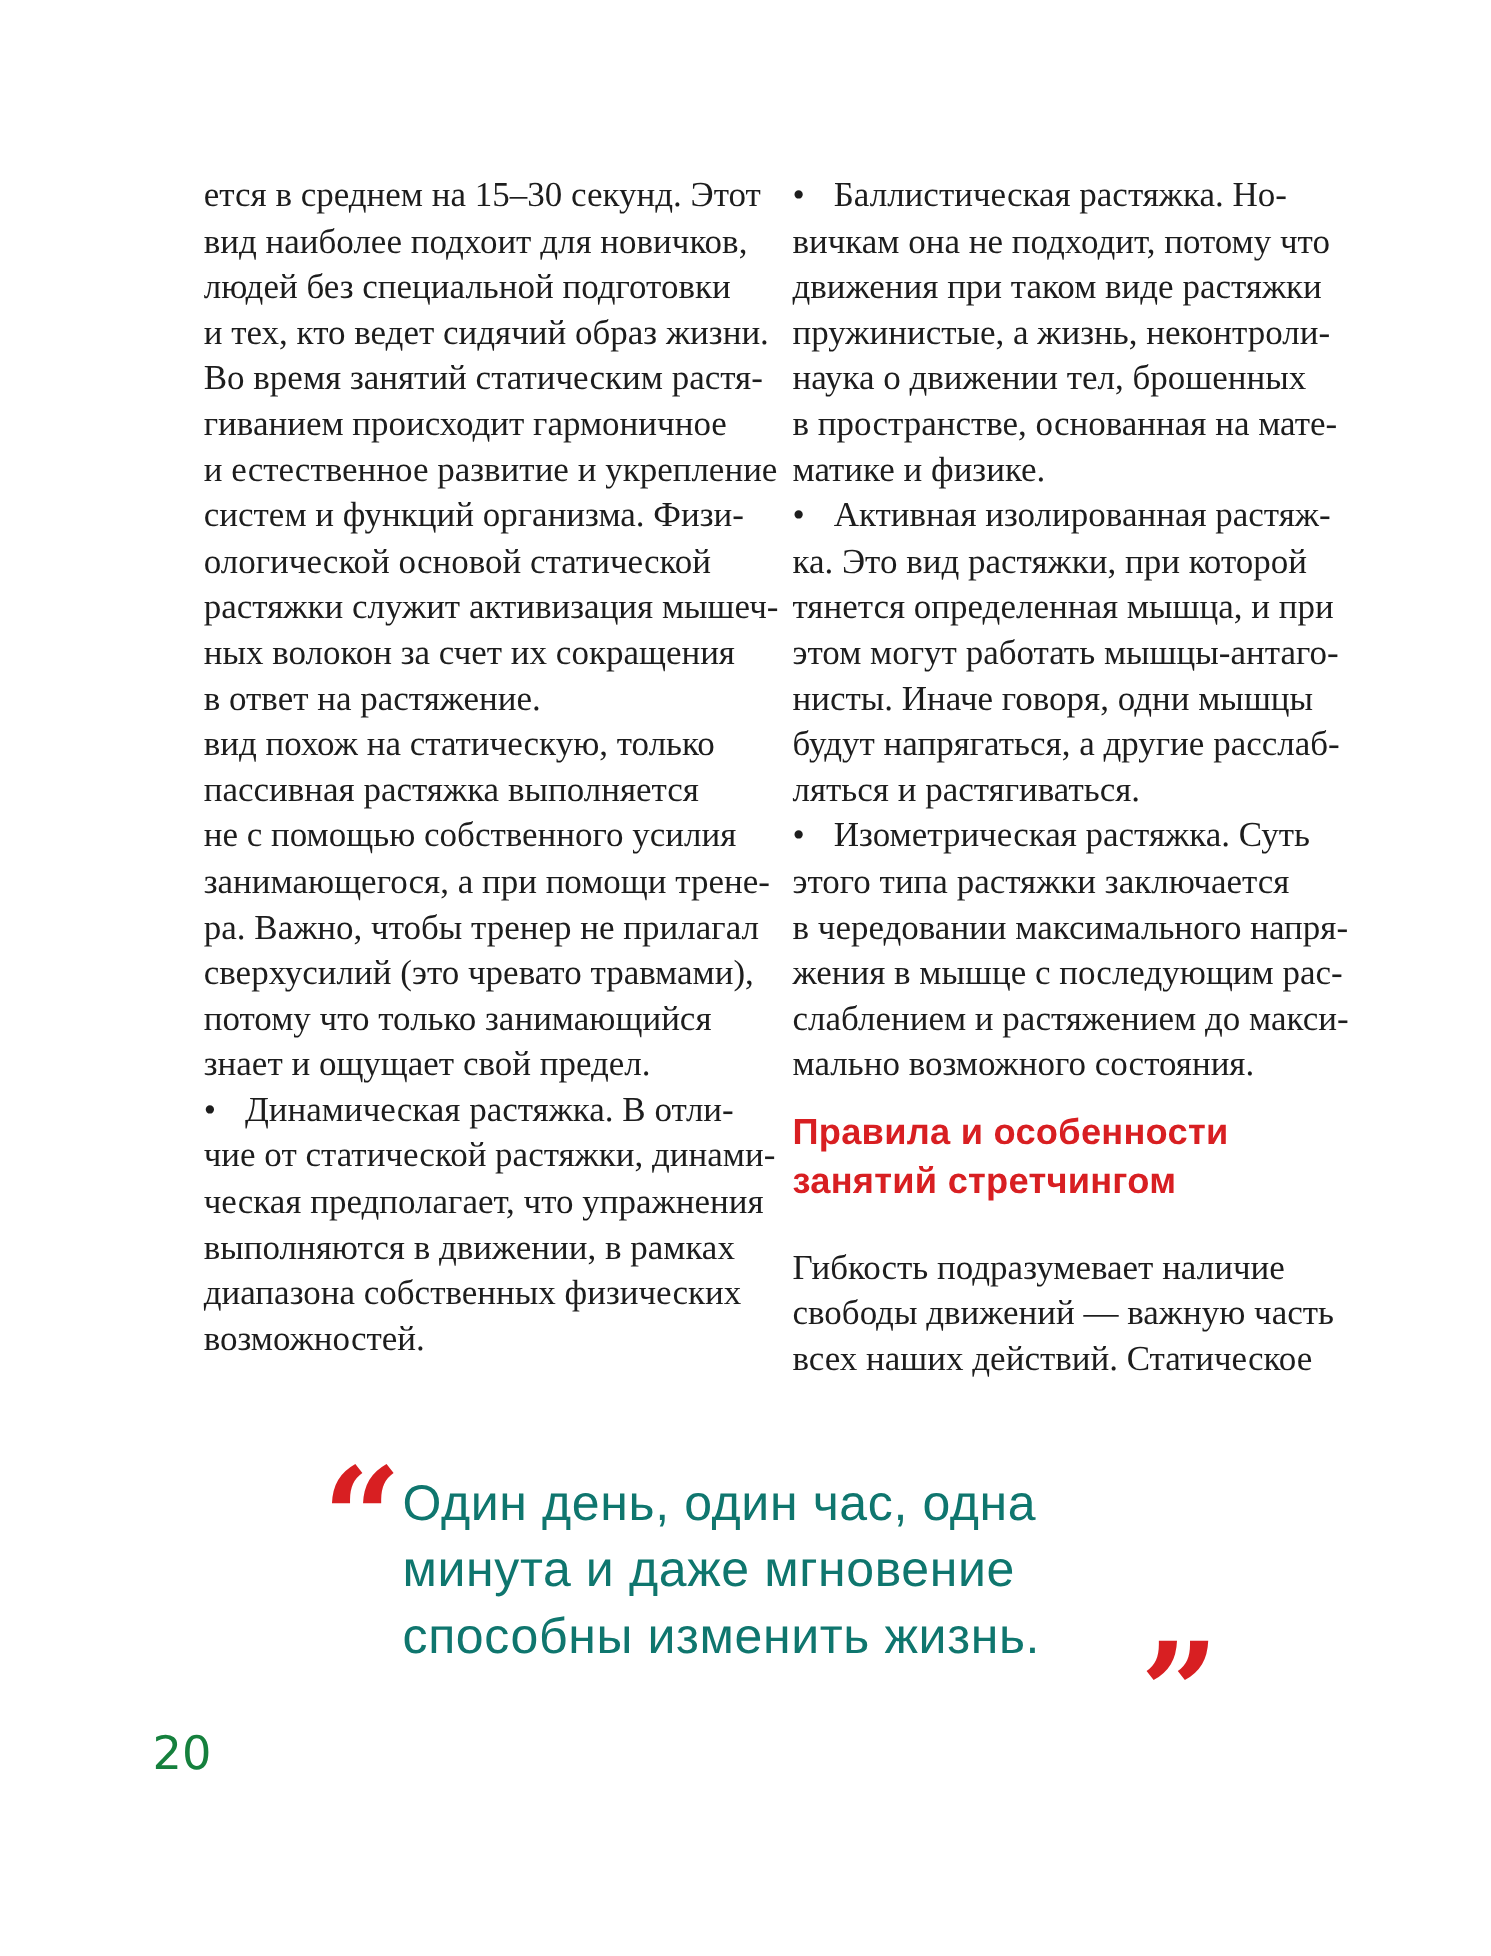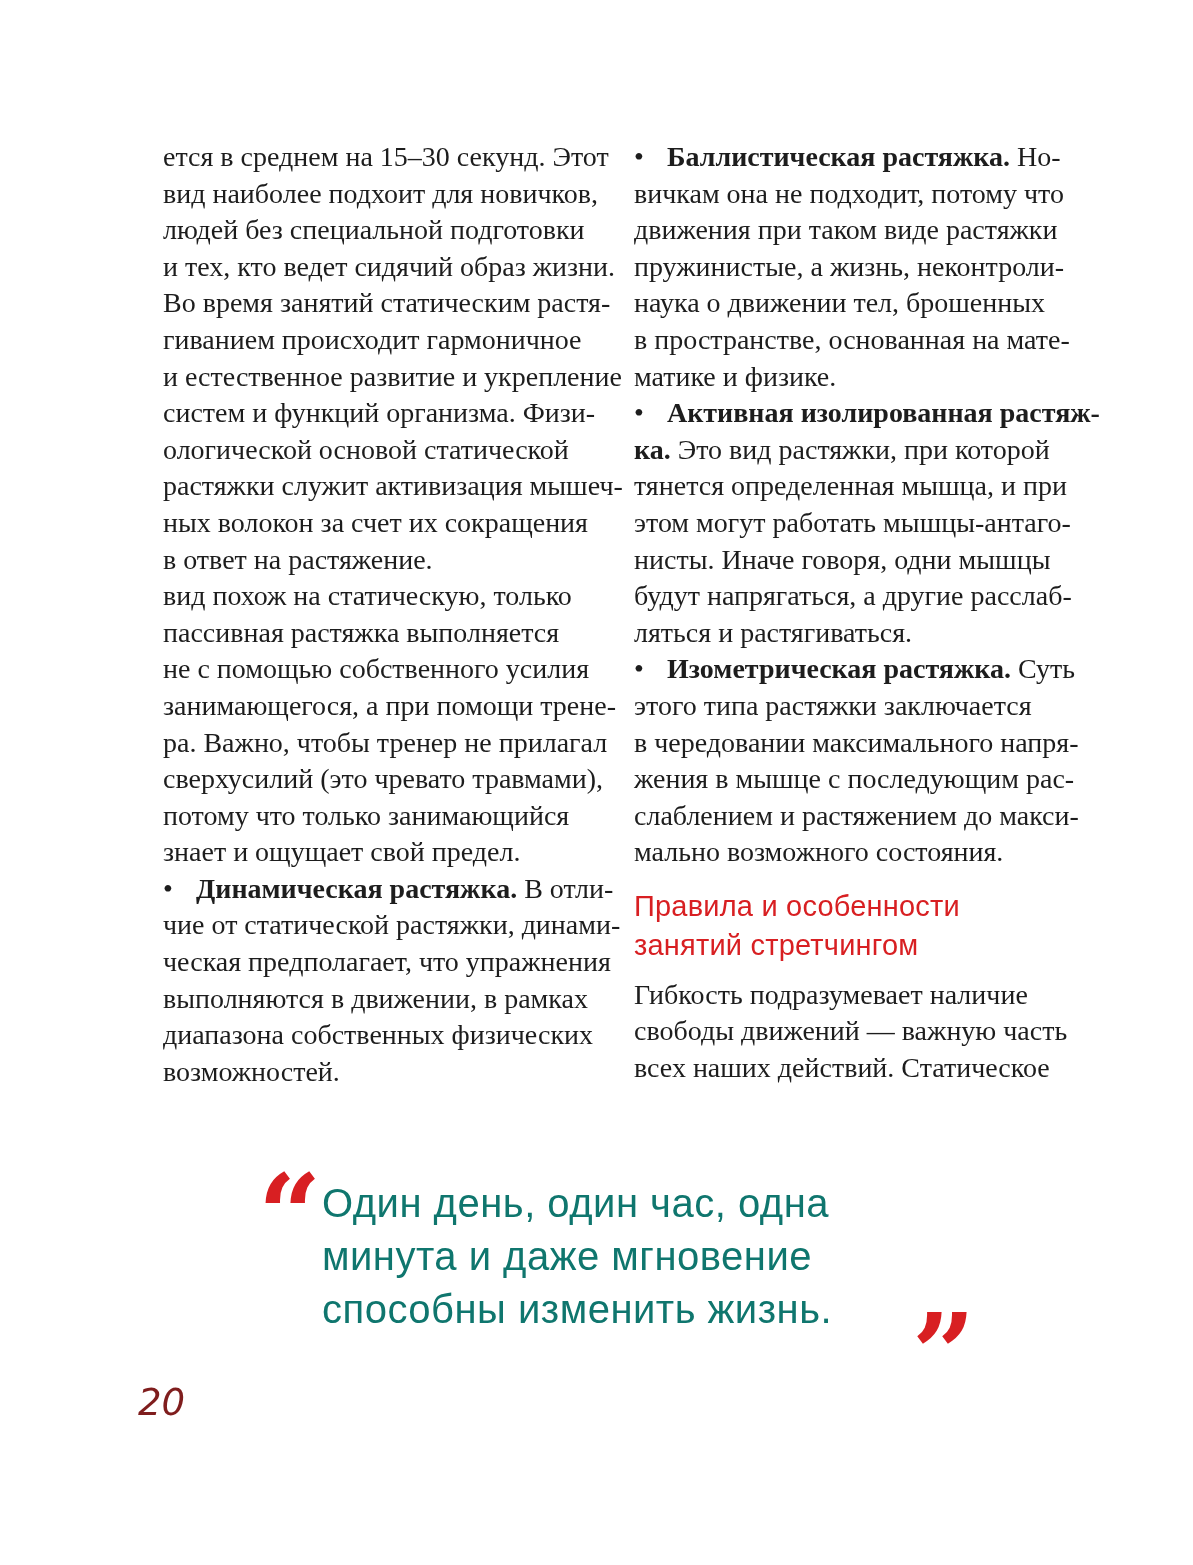--- a/index.html
+++ b/index.html
@@ -17,35 +17,35 @@
     position: absolute;
     top: 139px;
     width: 460px;
     font-size: 28px;
     line-height: 36.6px;
   }
   .col-left  { left: 163px; }
   .col-right { left: 634px; }
 
   .line { white-space: nowrap; }
-  .seg-bold { font-weight: bold; }
+  .seg-bold { font-weight: normal; }
   .seg-bullet {
     display: inline-block;
     width: 33px;
     font-weight: normal;
   }
 
   .block-heading {
     font-family: "Liberation Sans", sans-serif;
-    font-weight: normal;
+    font-weight: bold;
     font-size: 29px;
     line-height: 39px;
     color: var(--accent);
     margin-top: 16px;
-    margin-bottom: 12px;
+    margin-bottom: 32px;
     letter-spacing: 0.2px;
   }
 
   .pull-quote-text {
     position: absolute;
     left: 322px;
     top: 1177px;
     font-family: "Liberation Sans", sans-serif;
     font-size: 40px;
     line-height: 53px;
@@ -58,26 +58,25 @@
     font-weight: bold;
     font-size: 110px;
     line-height: 0;
     color: var(--accent);
   }
   .quote-mark-open  { left: 258px; top: 1215px; }
   .quote-mark-close { left: 912px; top: 1355px; }
 
   .page-number {
     position: absolute;
-    left: 138px;
+    left: 122px;
     top: 1381px;
     font-family: "DejaVu Sans", sans-serif;
     font-size: 37px;
-    color: #7f1d1d;
-    font-style: italic;
+    color: #15803d;
   }
 </style>
 </head>
 <body style="background: rgb(255, 255, 255); color: rgb(29, 29, 29);">
 
 <div class="page">
 
   <div class="col col-left" id="col-left">
       <div class="block block-para">
         <div class="line"><span>ется в среднем на 15–30 секунд. Этот</span></div>

